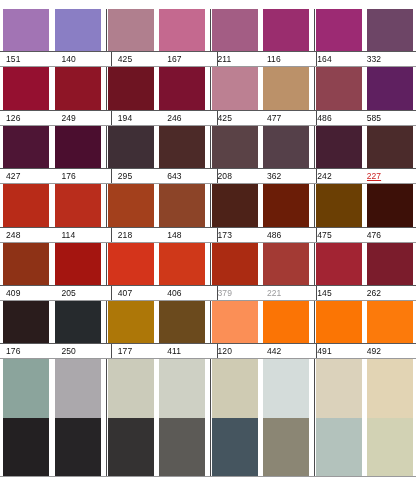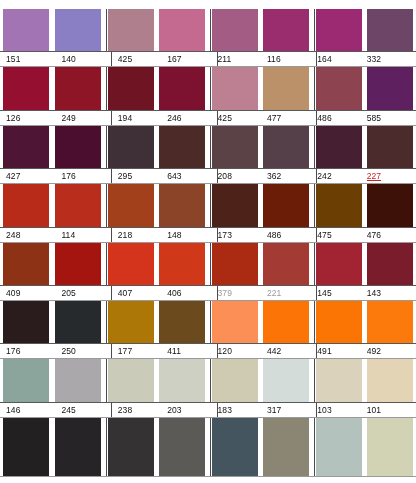--- a/index.html
+++ b/index.html
@@ -299,21 +299,21 @@
           </div>
         </div>
         <div class="label-strip">
           <div class="cell label-cell align-left">409</div>
           <div class="cell label-cell align-left">205</div>
           <div class="cell label-cell align-left pair-start">407</div>
           <div class="cell label-cell align-center">406</div>
           <div class="cell label-cell align-center tone-muted pair-start">379</div>
           <div class="cell label-cell align-center tone-muted">221</div>
           <div class="cell label-cell align-center pair-start">145</div>
-          <div class="cell label-cell align-center">143</div>
+          <div class="cell label-cell align-center">262</div>
         </div>
       </div>
       <div class="swatch-row">
         <div class="color-strip">
           <div class="cell color-cell">
             <div class="fill" style="background: rgb(42, 28, 28);"></div>
           </div>
           <div class="cell color-cell">
             <div class="fill" style="background: rgb(38, 42, 45);"></div>
           </div>
@@ -367,30 +367,20 @@
           <div class="cell color-cell">
             <div class="fill" style="background: rgb(212, 220, 218);"></div>
           </div>
           <div class="cell color-cell pair-start">
             <div class="fill" style="background: rgb(219, 210, 187);"></div>
           </div>
           <div class="cell color-cell">
             <div class="fill" style="background: rgb(226, 212, 180);"></div>
           </div>
         </div>
-        <div class="label-strip">
-          <div class="cell label-cell align-left">146</div>
-          <div class="cell label-cell align-left">245</div>
-          <div class="cell label-cell align-left pair-start">238</div>
-          <div class="cell label-cell align-center">203</div>
-          <div class="cell label-cell align-center pair-start">183</div>
-          <div class="cell label-cell align-center">317</div>
-          <div class="cell label-cell align-center pair-start">103</div>
-          <div class="cell label-cell align-center">101</div>
-        </div>
       </div>
       <div class="swatch-row">
         <div class="color-strip">
           <div class="cell color-cell">
             <div class="fill" style="background: rgb(35, 32, 34);"></div>
           </div>
           <div class="cell color-cell">
             <div class="fill" style="background: rgb(38, 36, 38);"></div>
           </div>
           <div class="cell color-cell pair-start">

